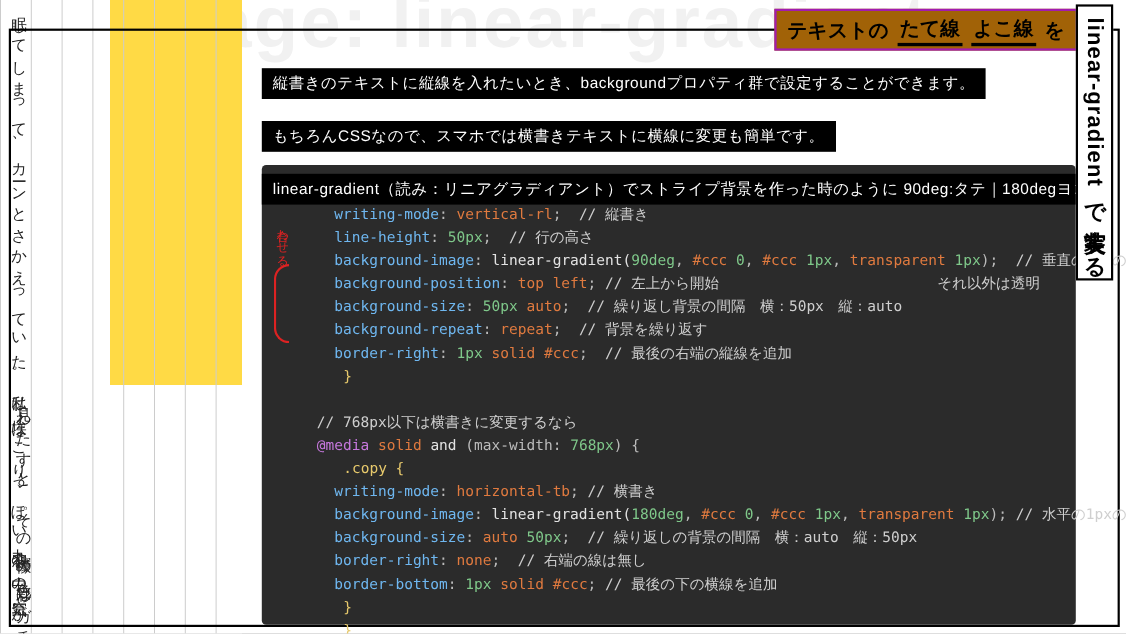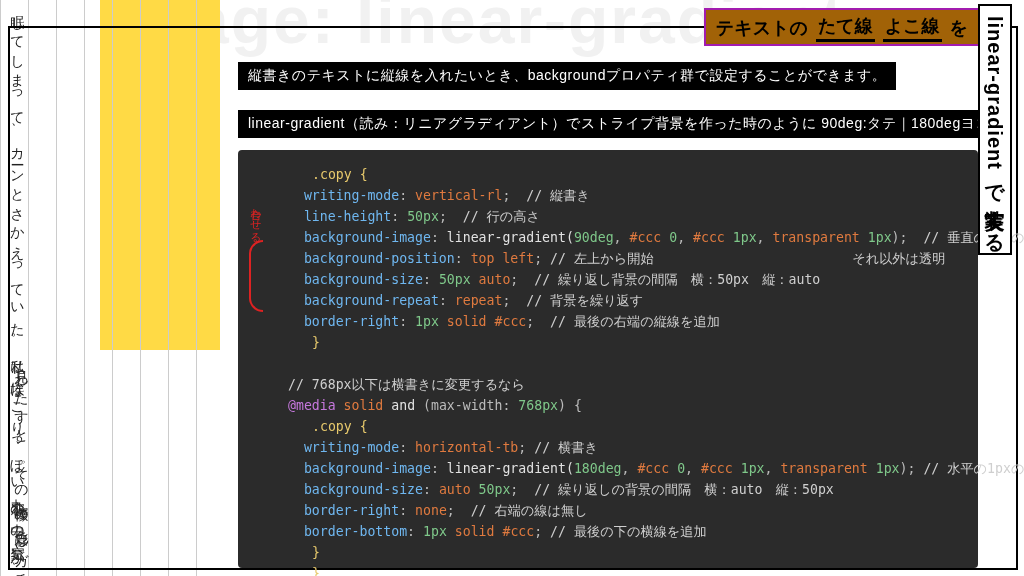--- a/index.html
+++ b/index.html
@@ -118,20 +118,21 @@
       <span class="em">よこ線</span>
       <span>を</span>
     </div>
     <div class="title-vert">
       <span class="lg">linear-gradient</span><span>で実装する</span>
     </div>
   </div>
 
   <div class="intro">
     <div><span class="bar">縦書きのテキストに縦線を入れたいとき、backgroundプロパティ群で設定することができます。</span></div>
+    <div><span class="bar">もちろんCSSなので、スマホでは横書きテキストに横線に変更も簡単です。</span></div>
     <div><span class="bar">linear-gradient（読み：リニアグラディアント）でストライプ背景を作った時のように 90deg:タテ｜180degヨコ</span></div>
   </div>
 
   <div class="brace">
     <span>合わせる</span>
     <div class="arc"></div>
   </div>
 
   <div class="codewrap">
 <pre><span class="sel">.copy {</span>

